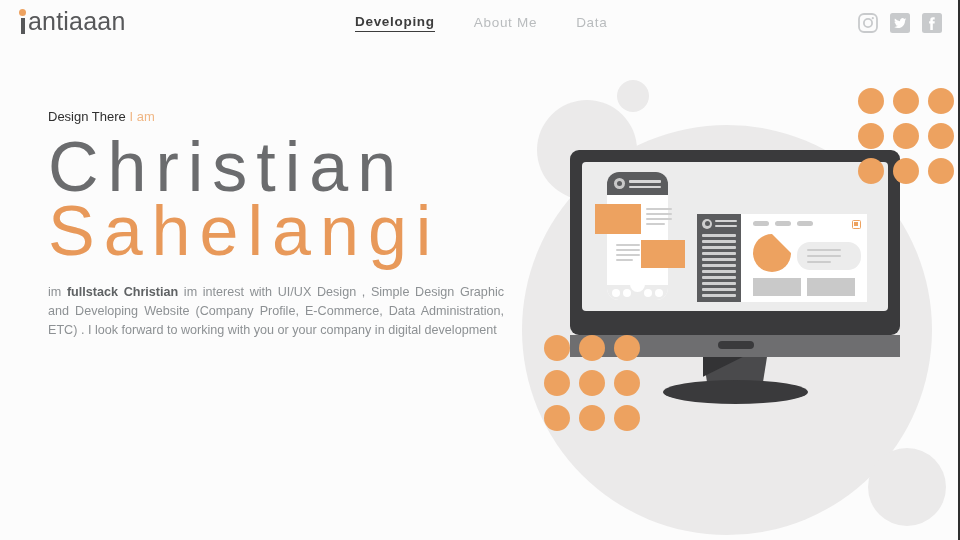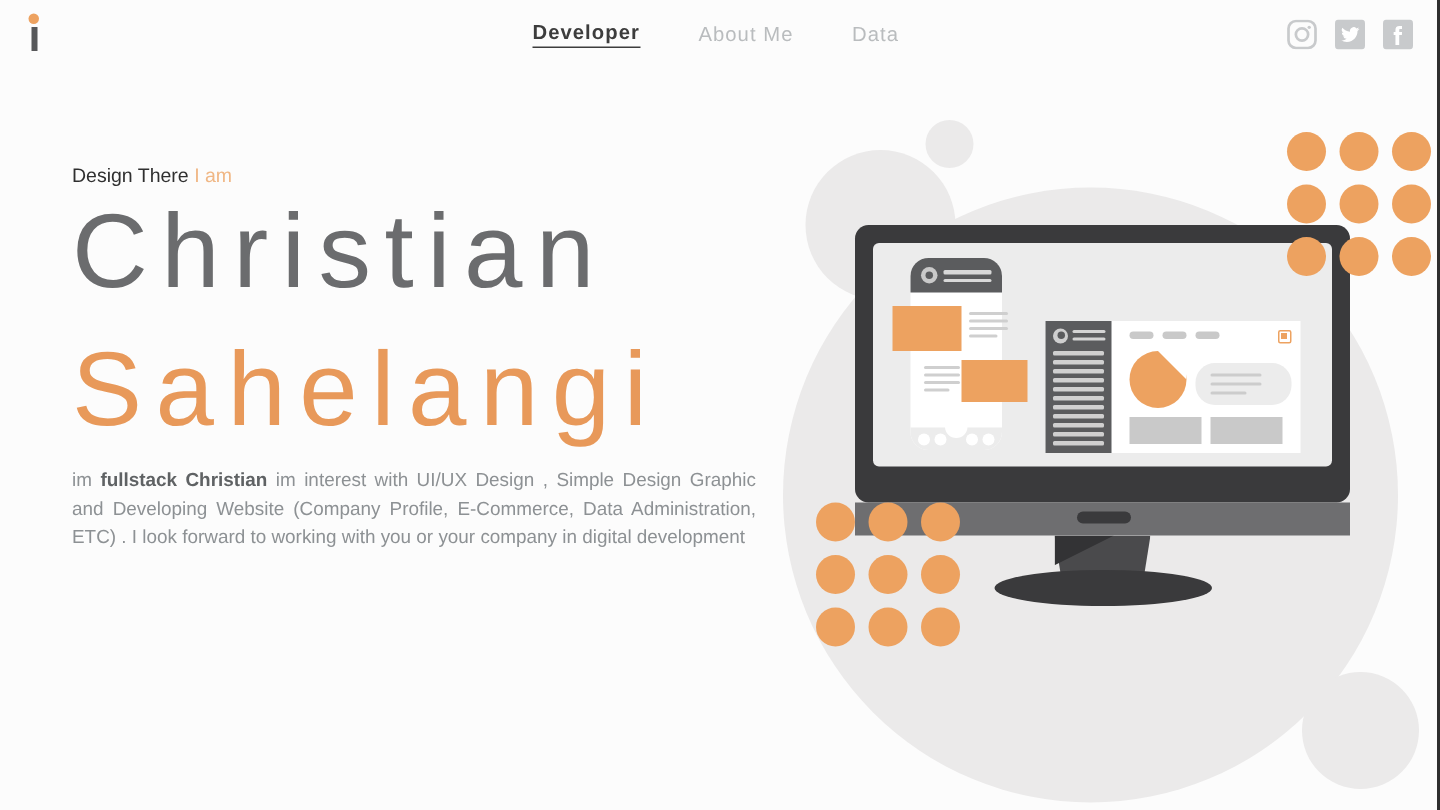--- a/index.html
+++ b/index.html
@@ -98,21 +98,21 @@
   #greeting .accent { color:#f0b785; }
 
   .bigname {
     font-size:70px;
     line-height:64px;
     font-weight:400;
     letter-spacing:9px;
     white-space:nowrap;
   }
   #name-first { color:#6b6c6e; }
-  #name-last  { color:#e8995a;margin-top:28px; }
+  #name-last  { color:#e8995a; }
 
   #bio {
     margin-top:20px;
     width:456px;
     font-size:12.6px;
     line-height:19px;
     color:#8d9194;
     text-align:justify;
   }
   #bio b { color:#5f6264; font-weight:700; }
@@ -363,24 +363,25 @@
 
 <div id="page">
 
   <div id="header">
 
     <div id="logo">
       <span class="logo-i">
         <span class="dot"></span>
         <span class="stem"></span>
       </span>
+      <span class="logo-text">antiaaan</span>
     </div>
 
     <nav id="nav">
-      <a class="nav-link active" href="#">Developer</a>
+      <a class="nav-link active" href="#">Developing</a>
       <a class="nav-link" href="#">About Me</a>
       <a class="nav-link" href="#">Data</a>
     </nav>
 
     <div id="social">
 
       <svg class="s-icon" width="20" height="20" viewBox="0 0 20 20">
         <rect x="1" y="1" width="18" height="18" rx="5" ry="5" fill="none" stroke="#c8cacc" stroke-width="1.8"></rect>
         <circle cx="10" cy="10" r="4.1" fill="none" stroke="#c8cacc" stroke-width="1.8"></circle>
         <circle cx="14.8" cy="5.2" r="1.1" fill="#c8cacc"></circle>

